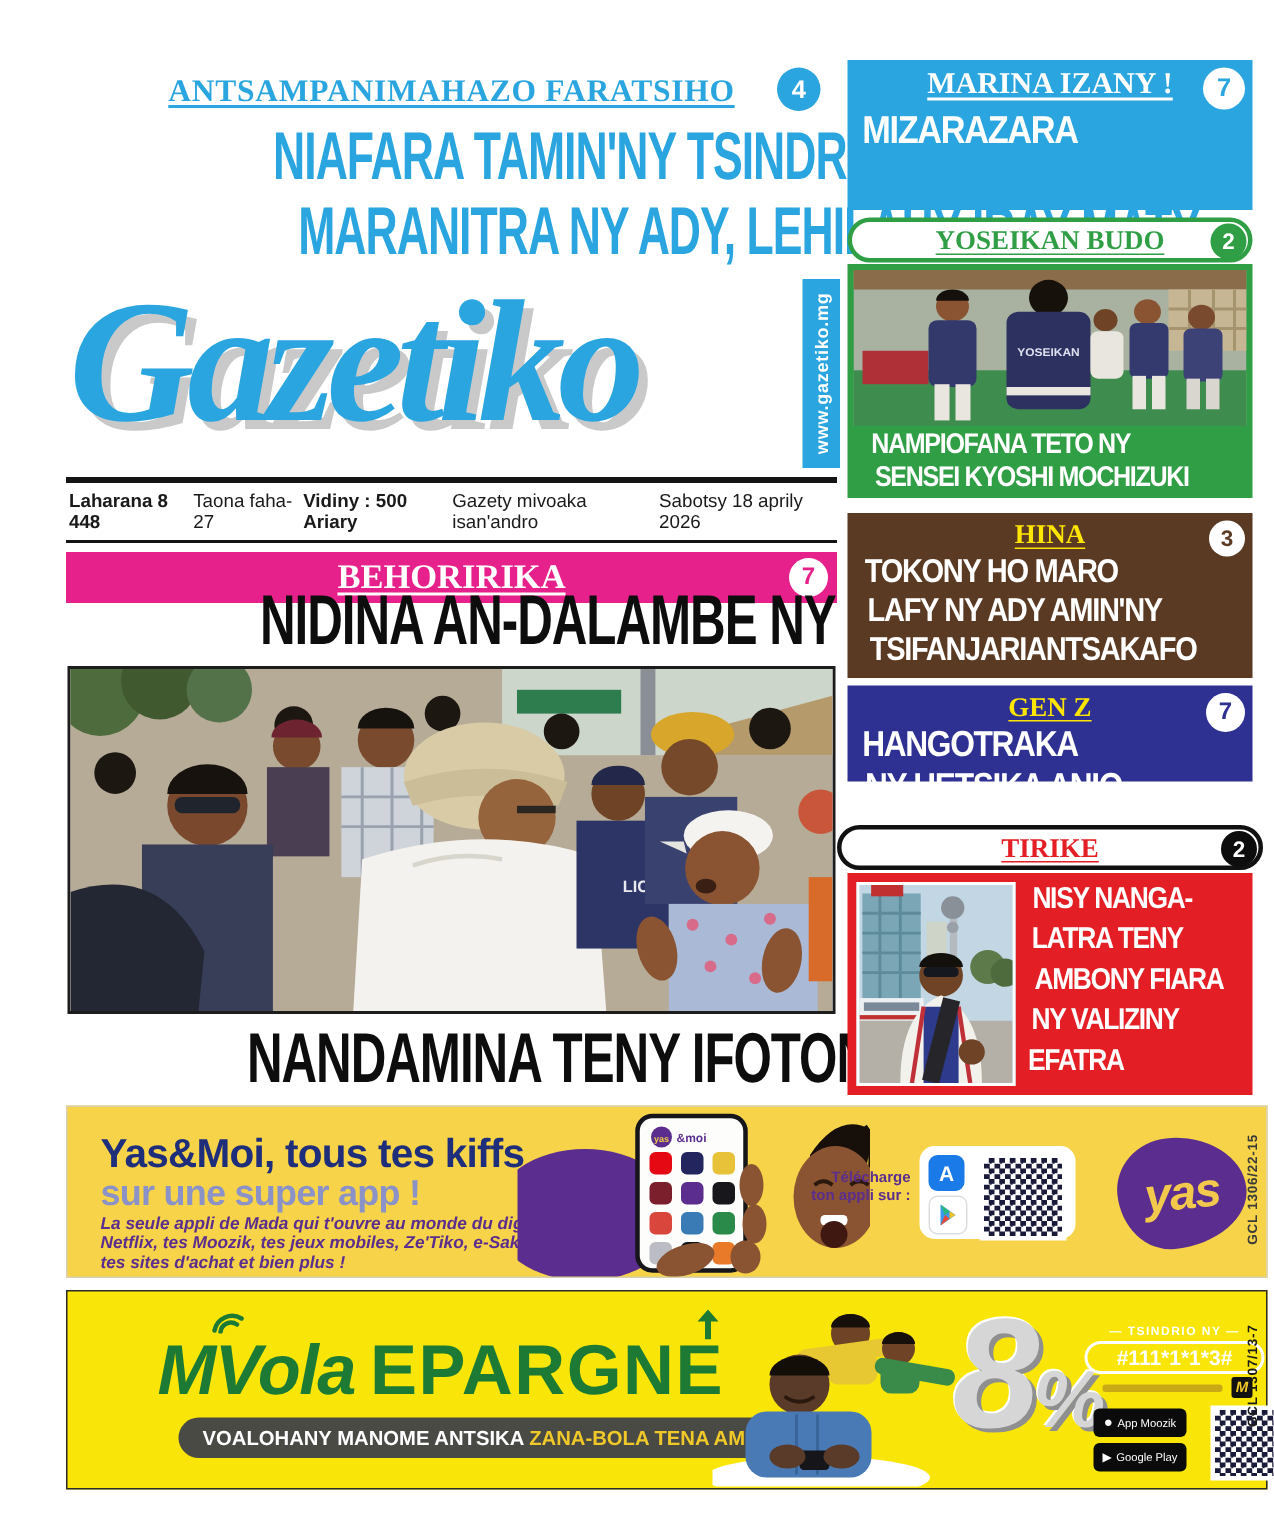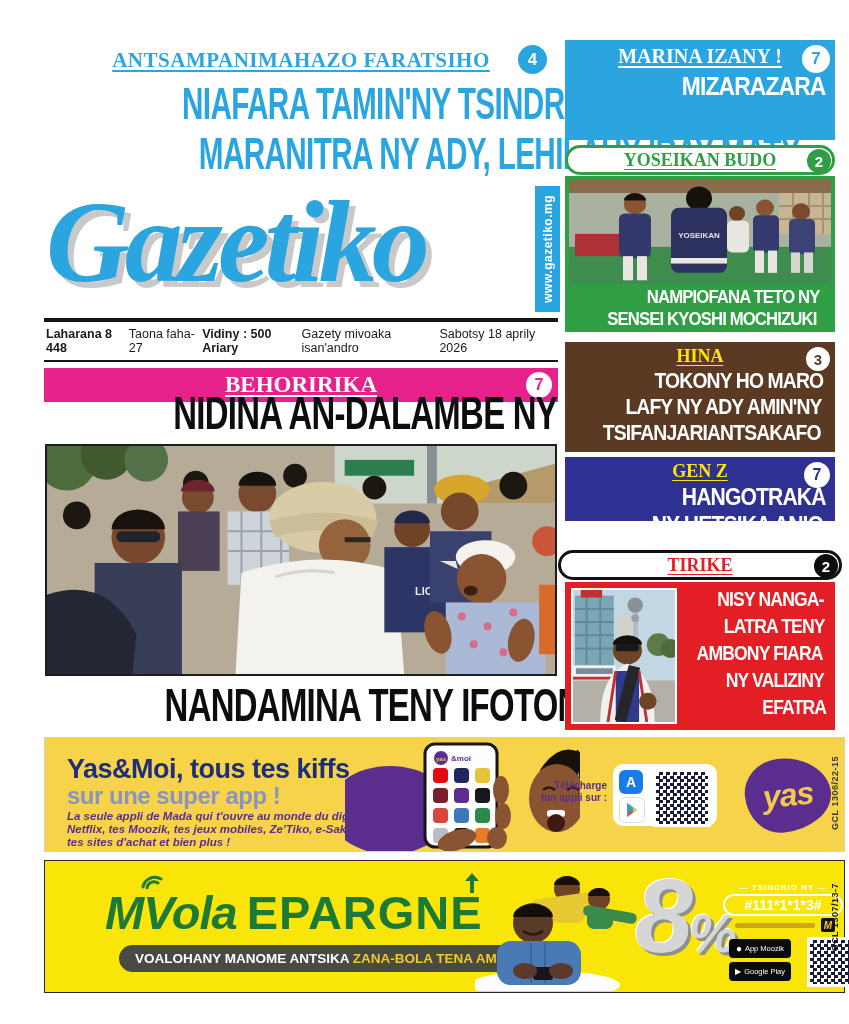--- a/index.html
+++ b/index.html
@@ -36,21 +36,21 @@
   .banner-pink .t { width:100%; text-align:center; line-height:34px; color:#fff; font-size:23px; font-weight:bold; }
   .pink-circle { right:6px; top:4px; width:26px; height:26px; background:#fff; color:var(--pink); font-size:16px; position:absolute; }
   .blackline { width:514px; left:44px; color:#0d0d0d; }
   .blackline .cond { font-size:47px; transform:scaleX(0.70); }
   .mainphoto { left:45px; top:444px; width:512px; height:232px; border:2px solid #1d1d1d; box-sizing:border-box; }
   
   .rbox { left:565px; width:270px; box-sizing:border-box; }
   .box-blue { top:40px; height:100px; background:var(--blue); }
   .box-header-line { text-align:center; font-weight:bold; }
   .whitecircle { position:absolute; background:#fff; }
-  .heavyline { text-align:right; color:#fff; }
+  .heavyline { text-align:left; color:#fff; }
   .heavyline .cond { transform:scaleX(0.88); }
   .pill { background:#fff; border-radius:16px; height:30px; position:absolute; width:270px; box-sizing:border-box; }
   .box-hina { top:342px; height:110px; background:var(--brown); }
   .box-genz { top:457px; height:64px; background:var(--navy); }
   .box-tirike-body { top:582px; height:148px; background:var(--red); }
   .tirike-photo { position:absolute; left:6px; top:6px; width:106px; height:136px; border:2px solid #fff; box-sizing:border-box; background:#c2d6e4; }
   .tirike-text { position:absolute; left:116px; top:4px; width:150px; }
   
   .ad-yas { left:44px; top:737px; width:801px; height:115px; background:var(--yasbg); border:1px solid #d8d0b0; box-sizing:border-box; }
   .yas-h1 { position:absolute; left:22px; top:16px; color:var(--yasnavy); font-size:27px; font-weight:bold; letter-spacing:-.5px; }

